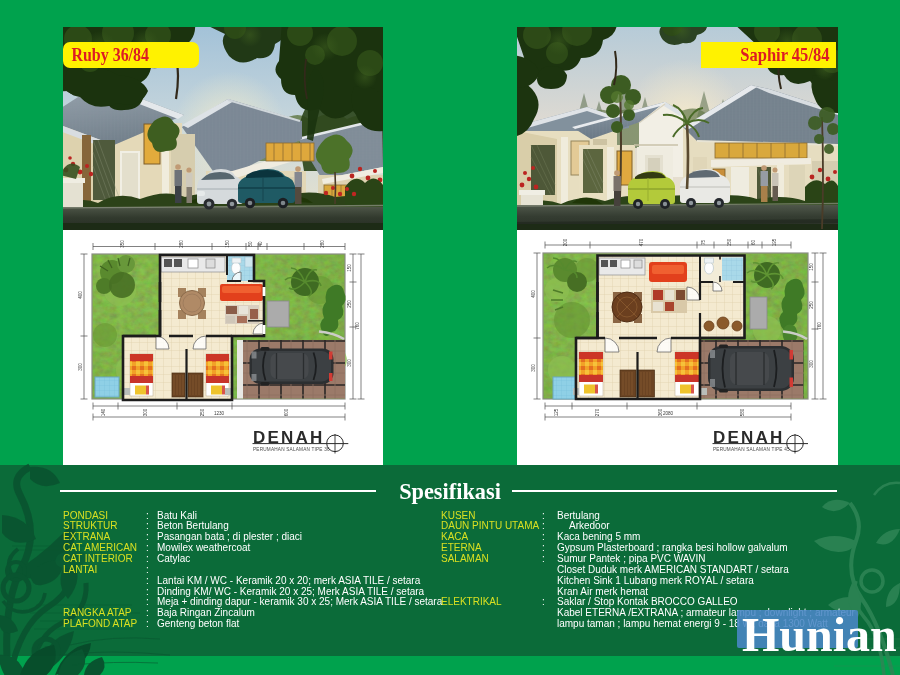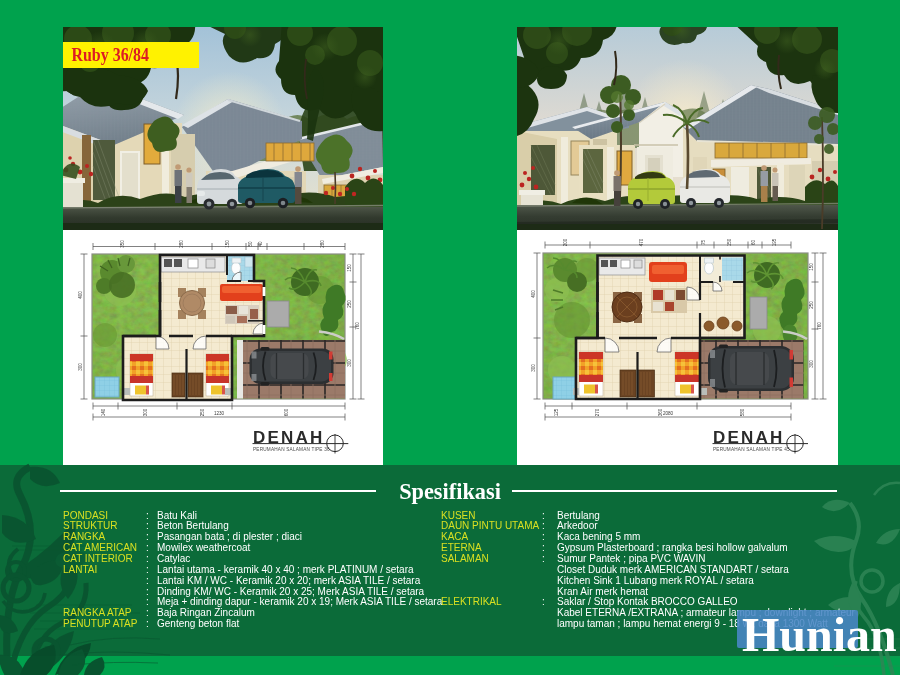--- a/index.html
+++ b/index.html
@@ -790,90 +790,90 @@
     </g>
 
     <text x="196" y="212.5" font-family="Liberation Sans,sans-serif" font-weight="bold" font-size="17" letter-spacing="2.2" fill="#2b2b2b">DENAH</text>
     <path d="M195.5,213.6 H291" stroke="#2b2b2b" stroke-width="1"></path>
     <text x="196" y="220.5" font-size="4.7" letter-spacing=".2" fill="#4a4a4a" font-family="Liberation Sans,sans-serif">PERUMAHAN SALAMAN TIPE 45</text>
     <g stroke="#2b2b2b" fill="none">
       <circle cx="278" cy="213.3" r="8.3" stroke-width="1"></circle>
       <path d="M278,204 V223.5" stroke-width=".9"></path>
     </g>
   </svg>
-  <div class="lbl" style="left:63px;top:42px;width:136px;height:26px;"><span style="display:inline-block;transform:scaleX(.84);transform-origin:0 50%;padding-left:10px;">Ruby 36/84</span></div>
+  <div class="lbl" style="left:63px;top:42px;width:136px;height:26px;border-radius:7px;"><span style="display:inline-block;transform:scaleX(.84);transform-origin:0 50%;padding-left:10px;">Ruby 36/84</span></div>
+  <div class="lbl" style="left:701px;top:42px;width:135px;height:26px;text-align:right;"><span style="display:inline-block;transform:scaleX(.87);transform-origin:100% 50%;padding-right:7px;">Saphir 45/84</span></div>
   <div class="titlewrap">
     <div class="tline" style="left:60px;width:316px"></div>
     <div class="tline" style="left:512px;width:325px"></div>
     <div class="title">Spesifikasi</div>
   </div>
   <div class="spec" style="left:63px;top:510.6px;width:420px;height:132px">
     <div class="row" style="top:0px">
         <span class="lab">PONDASI</span>
         <span class="col" style="left:83px">:</span>
         <span class="val" style="left:94px">Batu Kali</span>
       </div>
     <div class="row" style="top:10.85px">
         <span class="lab">STRUKTUR</span>
         <span class="col" style="left:83px">:</span>
         <span class="val" style="left:94px">Beton Bertulang</span>
       </div>
     <div class="row" style="top:21.7px">
-        <span class="lab">RANGKA</span>
+        <span class="lab">EXTRANA</span>
         <span class="col" style="left:83px">:</span>
         <span class="val" style="left:94px">Pasangan bata ; di plester ; diaci</span>
       </div>
     <div class="row" style="top:32.55px">
         <span class="lab">CAT AMERICAN</span>
         <span class="col" style="left:83px">:</span>
         <span class="val" style="left:94px">Mowilex weathercoat</span>
       </div>
     <div class="row" style="top:43.4px">
         <span class="lab">CAT INTERIOR</span>
         <span class="col" style="left:83px">:</span>
         <span class="val" style="left:94px">Catylac</span>
       </div>
     <div class="row" style="top:54.25px">
         <span class="lab">LANTAI</span>
         <span class="col" style="left:83px">:</span>
-        <span class="val" style="left:94px">Lantai utama - keramik 40 x 40 ; merk PLATINUM / setara</span>
       </div>
     <div class="row" style="top:65.1px">
         <span class="col" style="left:83px">:</span>
         <span class="val" style="left:94px">Lantai KM / WC - Keramik 20 x 20; merk ASIA TILE / setara</span>
       </div>
     <div class="row" style="top:75.95px">
         <span class="col" style="left:83px">:</span>
         <span class="val" style="left:94px">Dinding KM/ WC - Keramik 20 x 25; Merk ASIA TILE / setara</span>
       </div>
     <div class="row" style="top:86.8px">
         <span class="col" style="left:83px">:</span>
-        <span class="val" style="left:94px">Meja + dinding dapur - keramik 20 x 19; Merk ASIA TILE / setara</span>
+        <span class="val" style="left:94px">Meja + dinding dapur - keramik 30 x 25; Merk ASIA TILE / setara</span>
       </div>
     <div class="row" style="top:97.65px">
         <span class="lab">RANGKA ATAP</span>
         <span class="col" style="left:83px">:</span>
         <span class="val" style="left:94px">Baja Ringan Zincalum</span>
       </div>
     <div class="row" style="top:108.5px">
-        <span class="lab">PENUTUP ATAP</span>
+        <span class="lab">PLAFOND ATAP</span>
         <span class="col" style="left:83px">:</span>
         <span class="val" style="left:94px">Genteng beton flat</span>
       </div>
   </div>
   <div class="spec" style="left:441px;top:510.6px;width:440px;height:132px">
     <div class="row" style="top:0px">
         <span class="lab">KUSEN</span>
         <span class="col" style="left:101px">:</span>
         <span class="val" style="left:116px">Bertulang</span>
       </div>
     <div class="row" style="top:10.85px">
         <span class="lab">DAUN PINTU UTAMA</span>
         <span class="col" style="left:101px">:</span>
-        <span class="val" style="left:116px">Arkedoor</span>
+        <span class="val" style="left:128px">Arkedoor</span>
       </div>
     <div class="row" style="top:21.7px">
         <span class="lab">KACA</span>
         <span class="col" style="left:101px">:</span>
         <span class="val" style="left:116px">Kaca bening 5 mm</span>
       </div>
     <div class="row" style="top:32.55px">
         <span class="lab">ETERNA</span>
         <span class="col" style="left:101px">:</span>
         <span class="val" style="left:116px">Gypsum Plasterboard ; rangka besi hollow galvalum</span>

